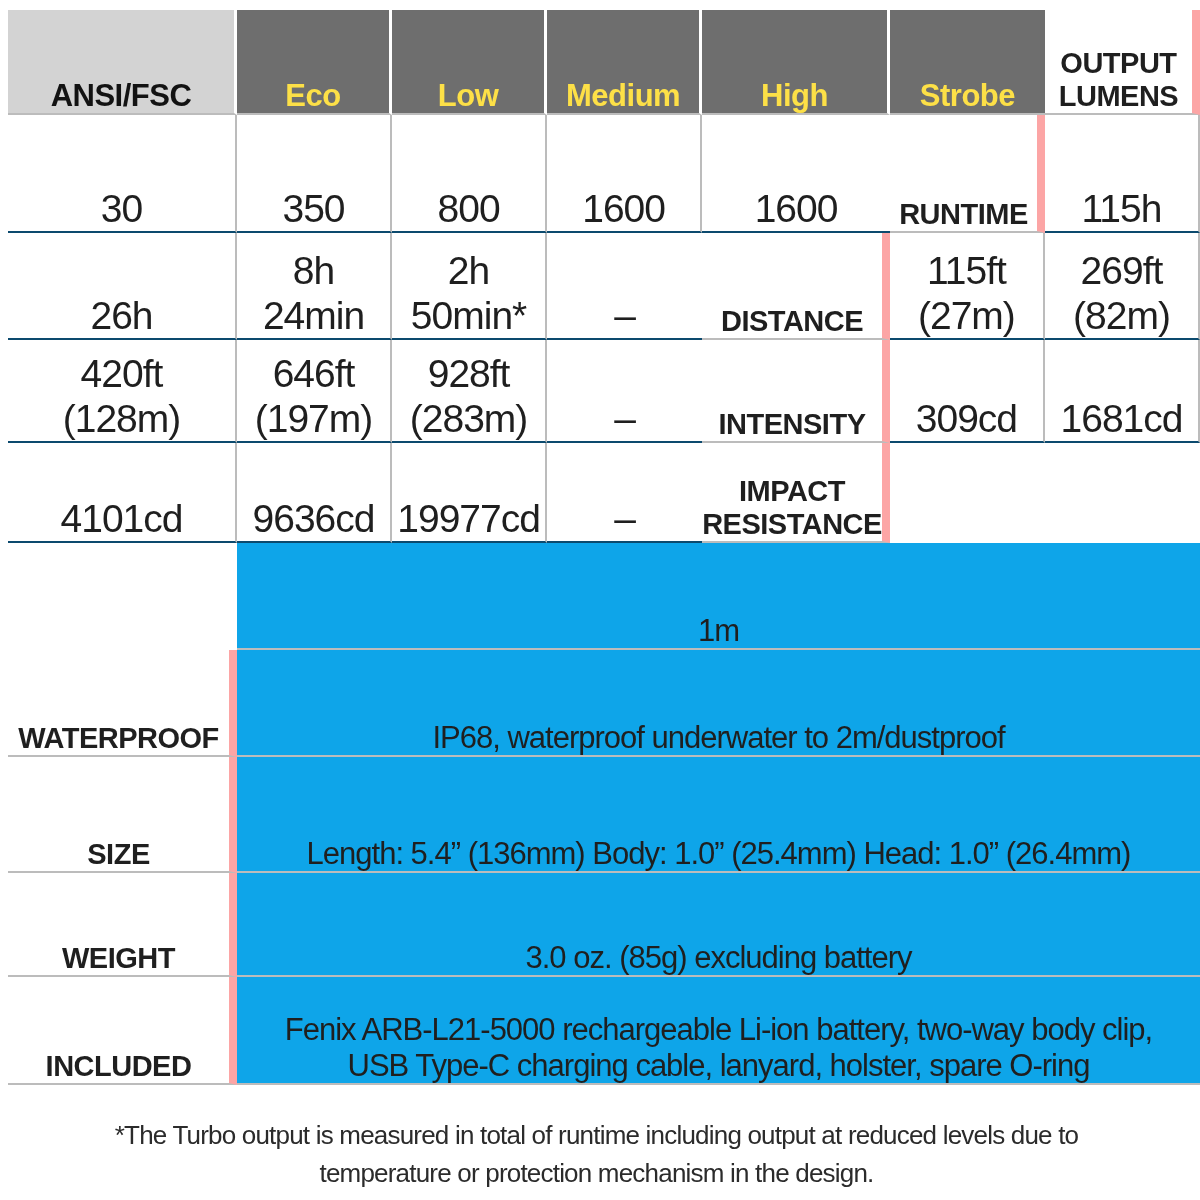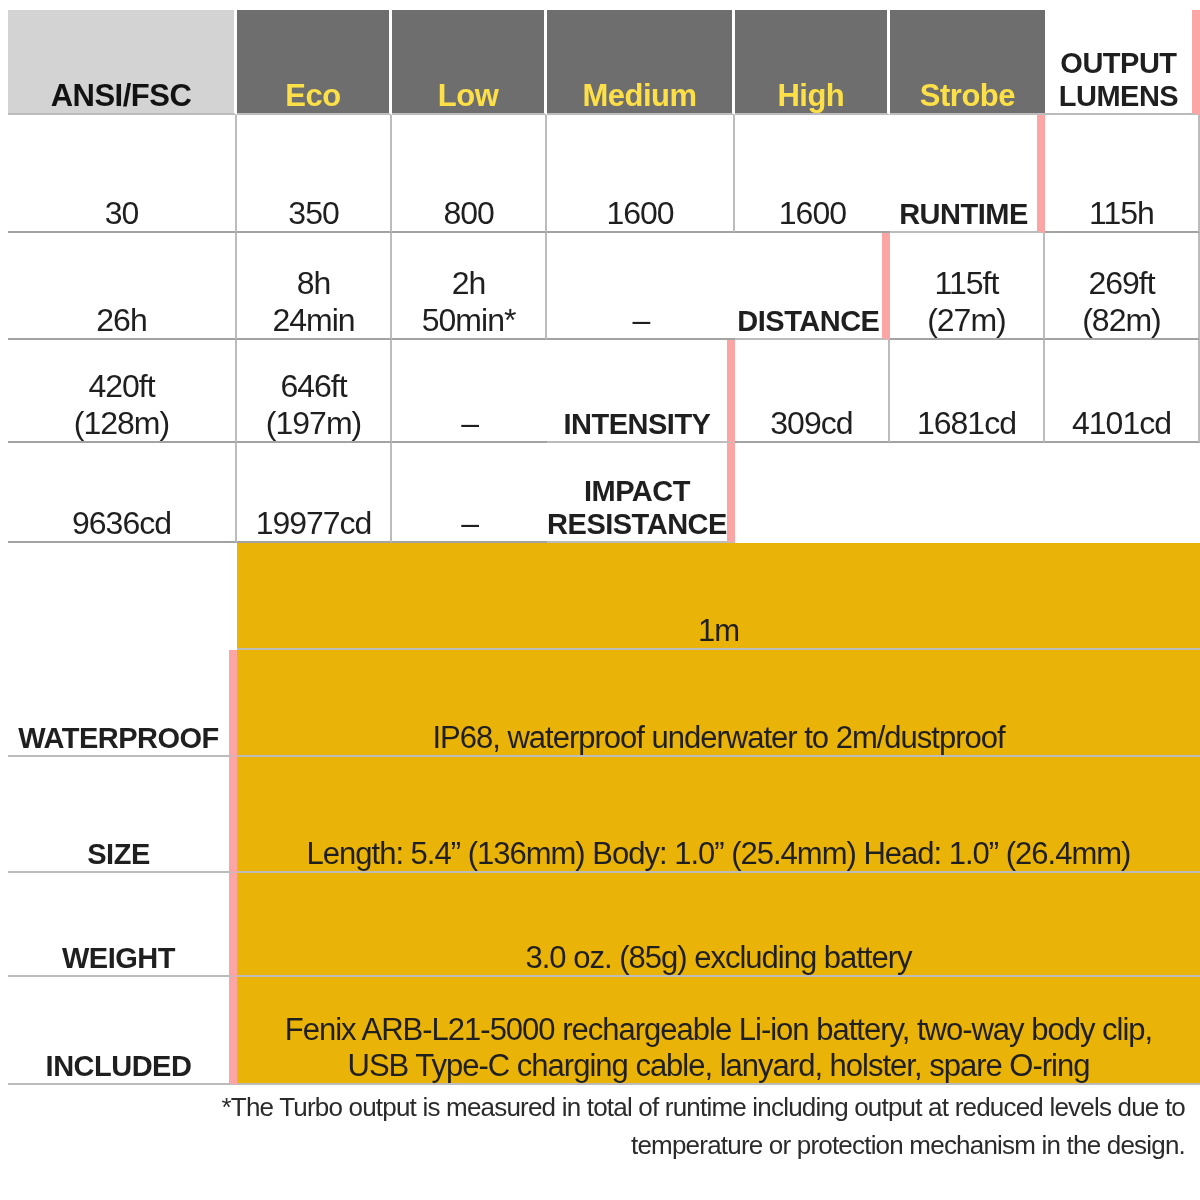--- a/index.html
+++ b/index.html
@@ -59,39 +59,39 @@
   .rowlabel {
     font-weight: 700;
     font-size: 29px;
     letter-spacing: -0.5px;
     border-right: 8px solid #fca5a5;
     border-bottom: 2px solid #bcbcbc;
     background: #ffffff;
   }
   
   .val {
-    font-size: 32px;
+    font-size: 39px;
     letter-spacing: -1px;
     border-right: 2px solid #bcbcbc;
-    border-bottom: 2px solid #a3a3a3;
+    border-bottom: 2px solid #0c4a6e;
     background: #ffffff;
   }
   .val.last { border-right: none; }
   
   .spanval {
     grid-column: 2 / -1;
     font-size: 31px;
     letter-spacing: -1px;
     border-bottom: 2px solid #bcbcbc;
-    background: #eab308;
+    background: #0ea5e9;
   }
   .footnote {
     width: 1177px;
-    margin-top: 4px;
-    text-align: right;
+    margin-top: 32px;
+    text-align: center;
     font-size: 26px;
     letter-spacing: -0.8px;
     color: #2b2b2b;
     line-height: 1.45;
     white-space: pre-line;
   }
 </style>
 </head>
 <body>
 
@@ -170,20 +170,24 @@
 (82m)</span>
     </div>
     <div class="cell val">
       <span>420ft
 (128m)</span>
     </div>
     <div class="cell val">
       <span>646ft
 (197m)</span>
     </div>
+    <div class="cell val">
+      <span>928ft
+(283m)</span>
+    </div>
     <div class="cell val last">
       <span>–</span>
     </div>
 
     <div class="cell rowlabel">
       <span>INTENSITY</span>
     </div>
     <div class="cell val">
       <span>309cd</span>
     </div>

